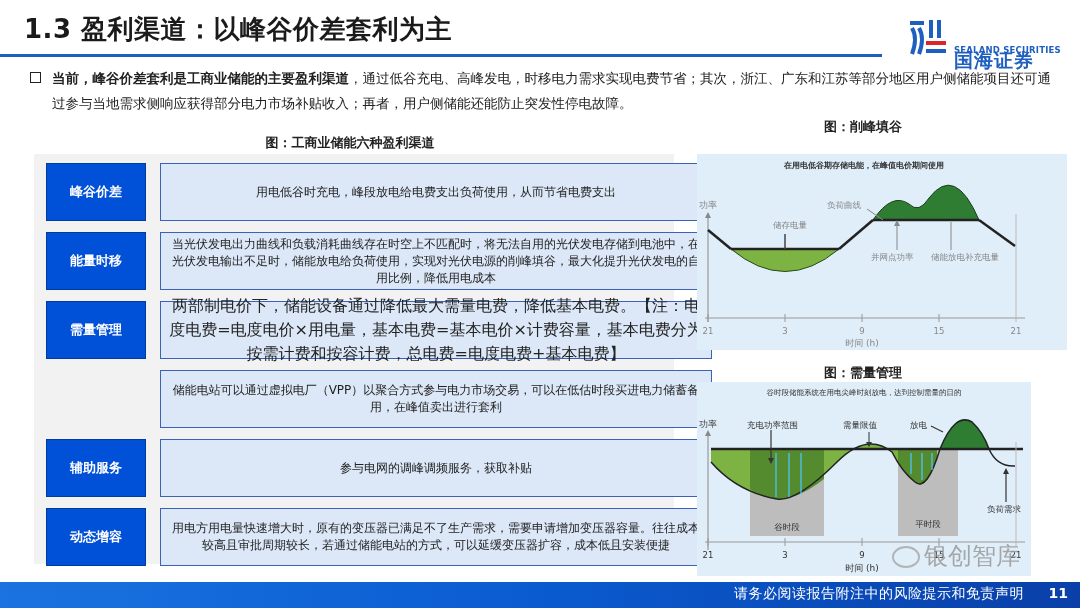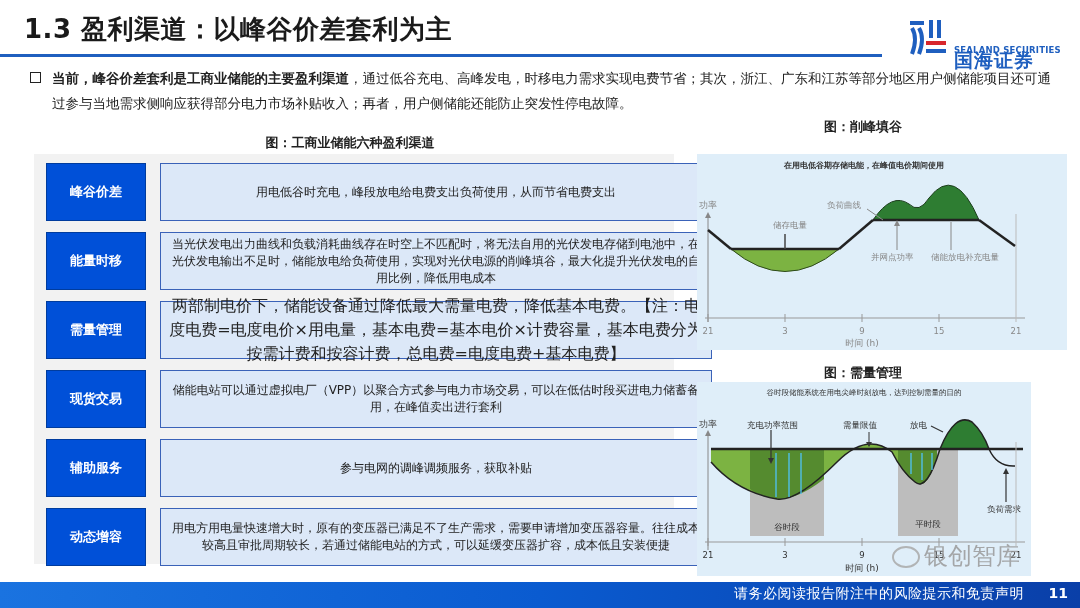--- a/index.html
+++ b/index.html
@@ -70,21 +70,20 @@
   </div>
   <div class="row" style="top:78px">
     <div class="label">能量时移</div>
     <div class="desc">当光伏发电出力曲线和负载消耗曲线存在时空上不匹配时，将无法自用的光伏发电存储到电池中，在光伏发电输出不足时，储能放电给负荷使用，实现对光伏电源的削峰填谷，最大化提升光伏发电的自用比例，降低用电成本</div>
   </div>
   <div class="row" style="top:147px">
     <div class="label">需量管理</div>
     <div class="desc" style="font-size:16px;line-height:24px">两部制电价下，储能设备通过降低最大需量电费，降低基本电费。【注：电度电费=电度电价×用电量，基本电费=基本电价×计费容量，基本电费分为按需计费和按容计费，总电费=电度电费+基本电费】</div>
   </div>
   <div class="row" style="top:216px">
-    <div class="label">现货交易</div>
     <div class="desc">储能电站可以通过虚拟电厂（VPP）以聚合方式参与电力市场交易，可以在低估时段买进电力储蓄备用，在峰值卖出进行套利</div>
   </div>
   <div class="row" style="top:285px">
     <div class="label">辅助服务</div>
     <div class="desc">参与电网的调峰调频服务，获取补贴</div>
   </div>
   <div class="row" style="top:354px">
     <div class="label">动态增容</div>
     <div class="desc">用电方用电量快速增大时，原有的变压器已满足不了生产需求，需要申请增加变压器容量。往往成本较高且审批周期较长，若通过储能电站的方式，可以延缓变压器扩容，成本低且安装便捷</div>
   </div>

